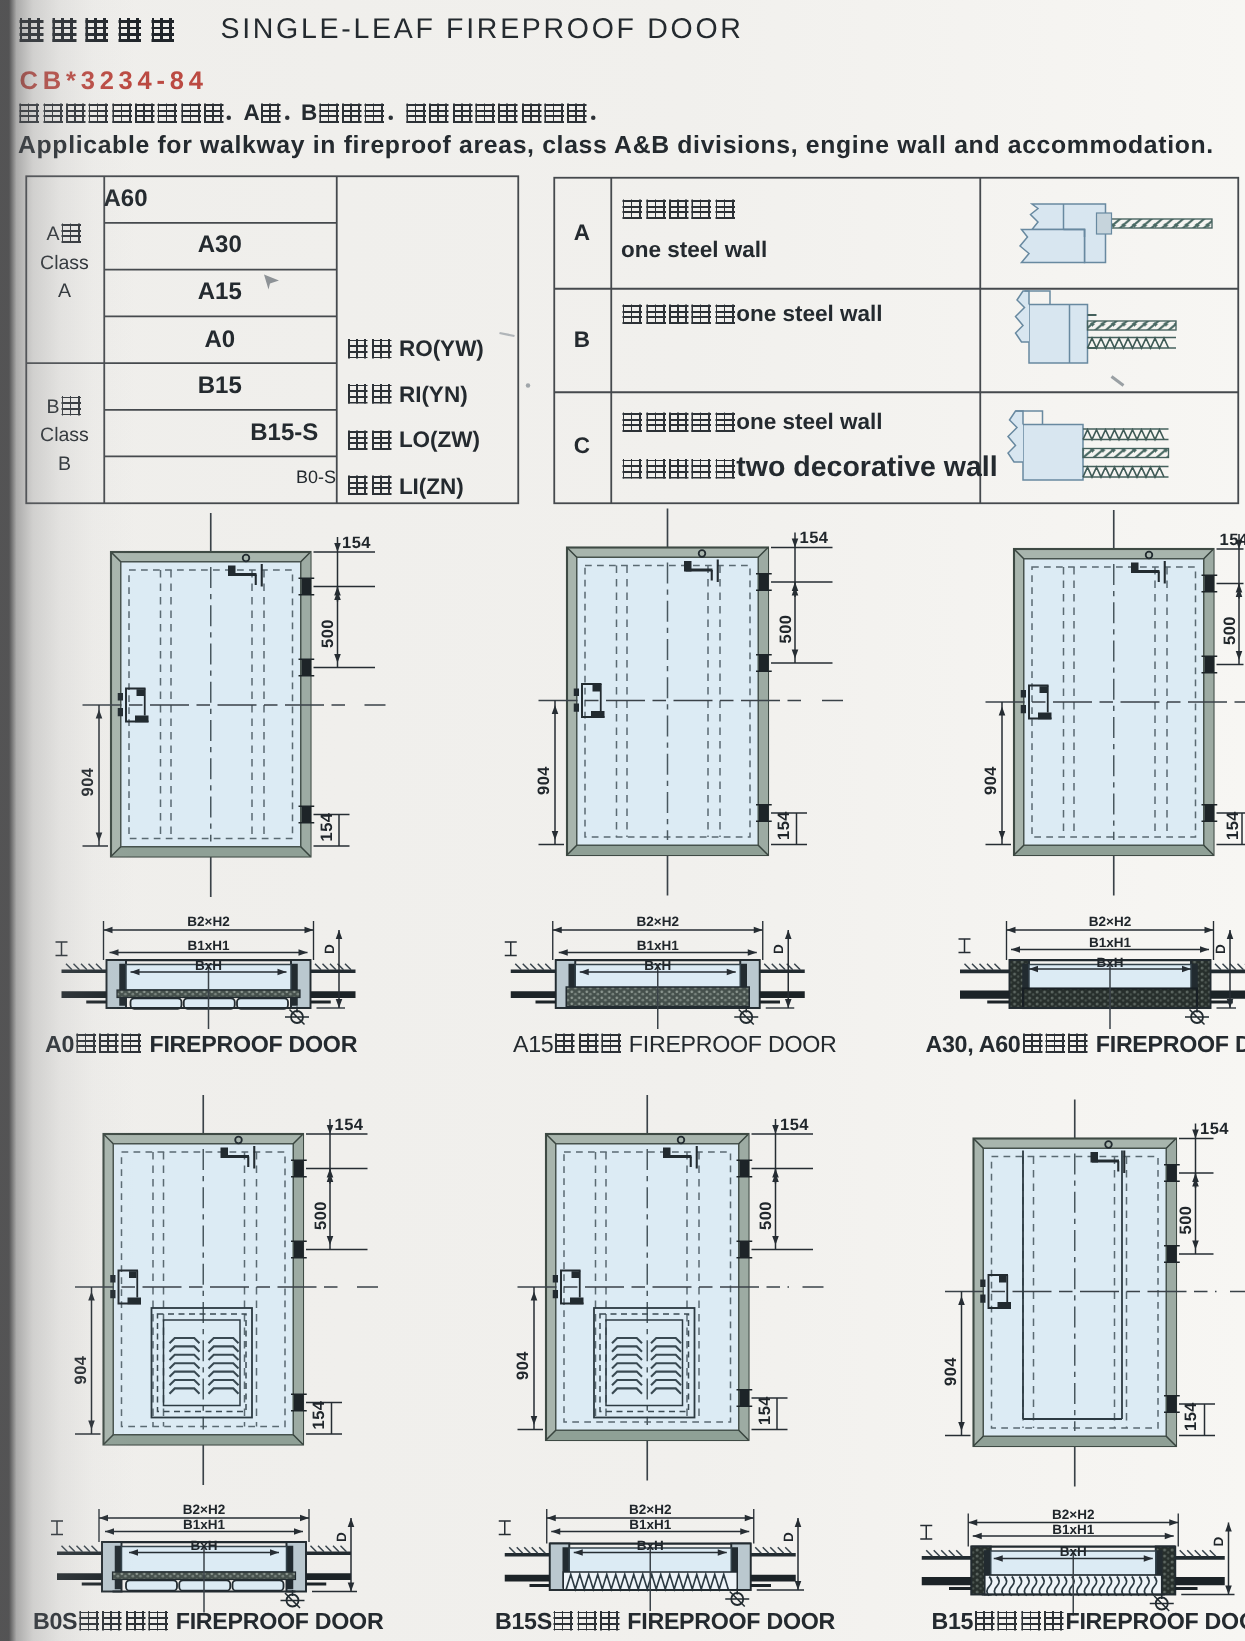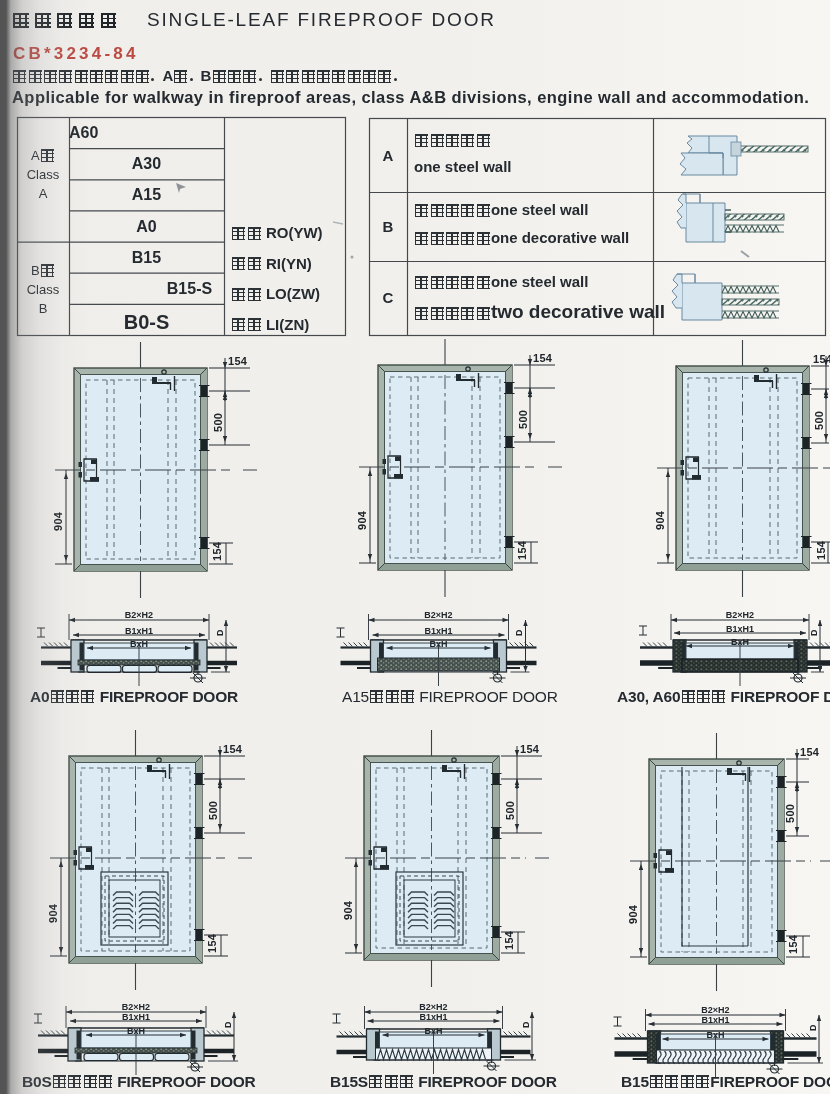--- a/index.html
+++ b/index.html
@@ -1047,35 +1047,34 @@
 <div class="t" style="left:69px;top:155px;width:155px;text-align:center;font-size:16px;font-weight:700;">A30</div>
 
 <div class="t" style="left:69px;top:186px;width:155px;text-align:center;font-size:16px;font-weight:700;">A15</div>
 
 <div class="t" style="left:69px;top:218px;width:155px;text-align:center;font-size:16px;font-weight:700;">A0</div>
 
 <div class="t" style="left:69px;top:249px;width:155px;text-align:center;font-size:16px;font-weight:700;">B15</div>
 
 <div class="t" style="left:69px;top:280px;width:155px;text-align:center;font-size:16px;font-weight:700;margin-left:43px;">B15-S</div>
 
-<div class="t" style="left:69px;top:311px;width:155px;text-align:center;font-size:20px;font-weight:700;">B0-S</div>
+<div class="t" style="left:69px;top:311px;width:155px;text-align:right;font-size:12px;font-weight:400;">B0-S</div>
 
 <div class="t" style="left:231px;top:174px;font-size:15px;font-weight:700;line-height:30.5px;margin-top:44px;"><i class="cj"></i><i class="cj"></i> RO(YW)<br><i class="cj"></i><i class="cj"></i> RI(YN)<br><i class="cj"></i><i class="cj"></i> LO(ZW)<br><i class="cj"></i><i class="cj"></i> LI(ZN)</div>
 
 <div class="t" style="left:369px;top:147px;width:38px;text-align:center;font-size:15px;font-weight:700;">A</div>
 
 <div class="t" style="left:369px;top:218px;width:38px;text-align:center;font-size:15px;font-weight:700;">B</div>
 
 <div class="t" style="left:369px;top:289px;width:38px;text-align:center;font-size:15px;font-weight:700;">C</div>
 
 <div class="t" style="left:414px;top:131px;font-size:15px;font-weight:700;"><i class="cj"></i><i class="cj"></i><i class="cj"></i><i class="cj"></i><i class="cj"></i></div>
 <div class="t" style="left:414px;top:158px;font-size:15px;font-weight:700;">one steel wall</div>
 
 <div class="t" style="left:414px;top:201px;font-size:15px;font-weight:700;"><i class="cj"></i><i class="cj"></i><i class="cj"></i><i class="cj"></i><i class="cj"></i>one steel wall</div>
-<div class="t" style="left:414px;top:229px;font-size:15px;font-weight:700;"><i class="cj"></i><i class="cj"></i><i class="cj"></i><i class="cj"></i><i class="cj"></i>one decorative wall</div>
 
 <div class="t" style="left:414px;top:273px;font-size:15px;font-weight:700;"><i class="cj"></i><i class="cj"></i><i class="cj"></i><i class="cj"></i><i class="cj"></i>one steel wall</div>
 <div class="t" style="left:414px;top:301px;font-size:19px;font-weight:700;"><i class="cj"></i><i class="cj"></i><i class="cj"></i><i class="cj"></i><i class="cj"></i>two decorative wall</div>
 
 <div class="t" style="left:30px;top:688px;font-size:15.5px;font-weight:700;letter-spacing:-0.2px;">A0<i class="cjc"></i><i class="cjc"></i><i class="cjc"></i> FIREPROOF DOOR</div>
 
 <div class="t" style="left:342px;top:688px;font-size:15.5px;font-weight:400;letter-spacing:-0.2px;">A15<i class="cjc"></i><i class="cjc"></i><i class="cjc"></i> FIREPROOF DOOR</div>
 
 <div class="t" style="left:617px;top:688px;font-size:15.5px;font-weight:700;letter-spacing:-0.2px;">A30, A60<i class="cjc"></i><i class="cjc"></i><i class="cjc"></i> FIREPROOF DO</div>
 

